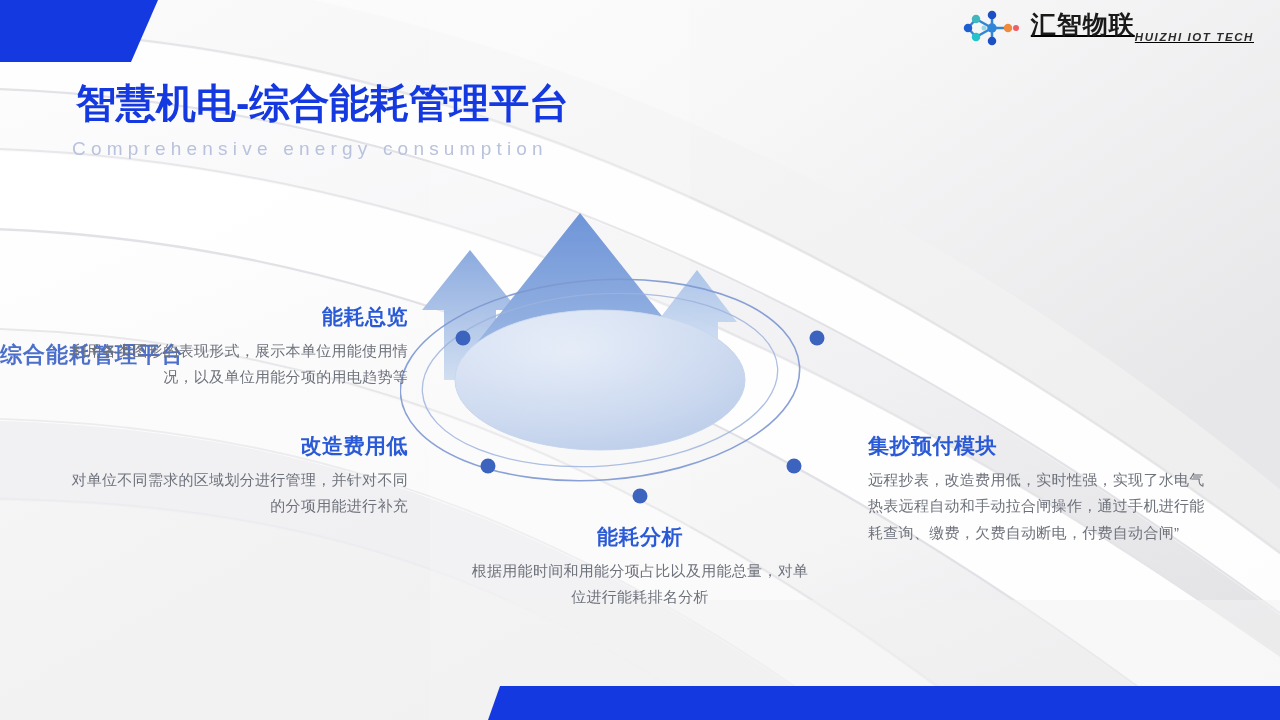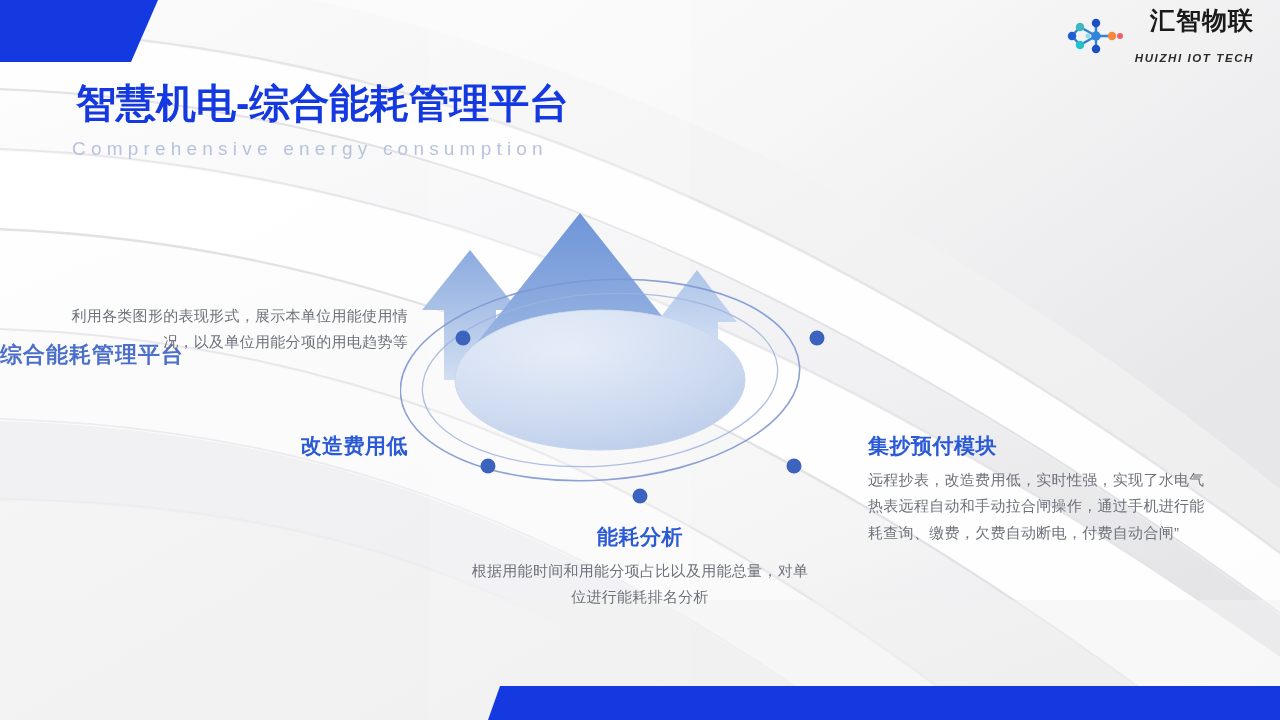--- a/index.html
+++ b/index.html
@@ -34,23 +34,24 @@
     position: absolute;
     top: 8px;
     right: 26px;
     display: flex;
     align-items: center;
     gap: 8px;
   }
   .logo-mark { width: 62px; height: 40px; display:block; }
   .logo-text-wrap {
     display: flex;
-    flex-direction: column;
-    align-items: flex-end;
+    flex-direction: row;
+    align-items: flex-start;
     line-height: 1;
+    text-decoration: underline;
   }
   .logo-cn {
     font-family: "Liberation Sans", "DejaVu Sans", sans-serif;
     font-size: 25px;
     font-weight: bold;
     color: #1a1a1a;
     letter-spacing: 1px;
   }
   .logo-en {
     font-family: "Liberation Sans", "DejaVu Sans", sans-serif;
@@ -295,25 +296,27 @@
       <circle cx="417" cy="133" r="7.5" fill="#3c63bd"></circle>
       <circle cx="88" cy="261" r="7.5" fill="#3c63bd"></circle>
       <circle cx="394" cy="261" r="7.5" fill="#3c63bd"></circle>
       <circle cx="240" cy="291" r="7.5" fill="#3c63bd"></circle>
     </svg>
   </div>
 
   <div class="center-label">综合能耗管理平台</div>
 
   <div class="feature f-overview align-right">
+    <div class="feature-title">能耗总览</div>
     <p class="feature-body">利用各类图形的表现形式，展示本单位用能使用情况，以及单位用能分项的用电趋势等</p>
   </div>
 
   <div class="feature f-base align-right">
     <div class="feature-title">改造费用低</div>
+    <p class="feature-body">对单位不同需求的区域划分进行管理，并针对不同的分项用能进行补充</p>
   </div>
 
 
   <div class="feature f-analysis align-center">
     <div class="feature-title">能耗分析</div>
     <p class="feature-body">根据用能时间和用能分项占比以及用能总量，对单位进行能耗排名分析</p>
   </div>
 
   <div class="feature f-prepaid align-left">
     <div class="feature-title">集抄预付模块</div>

